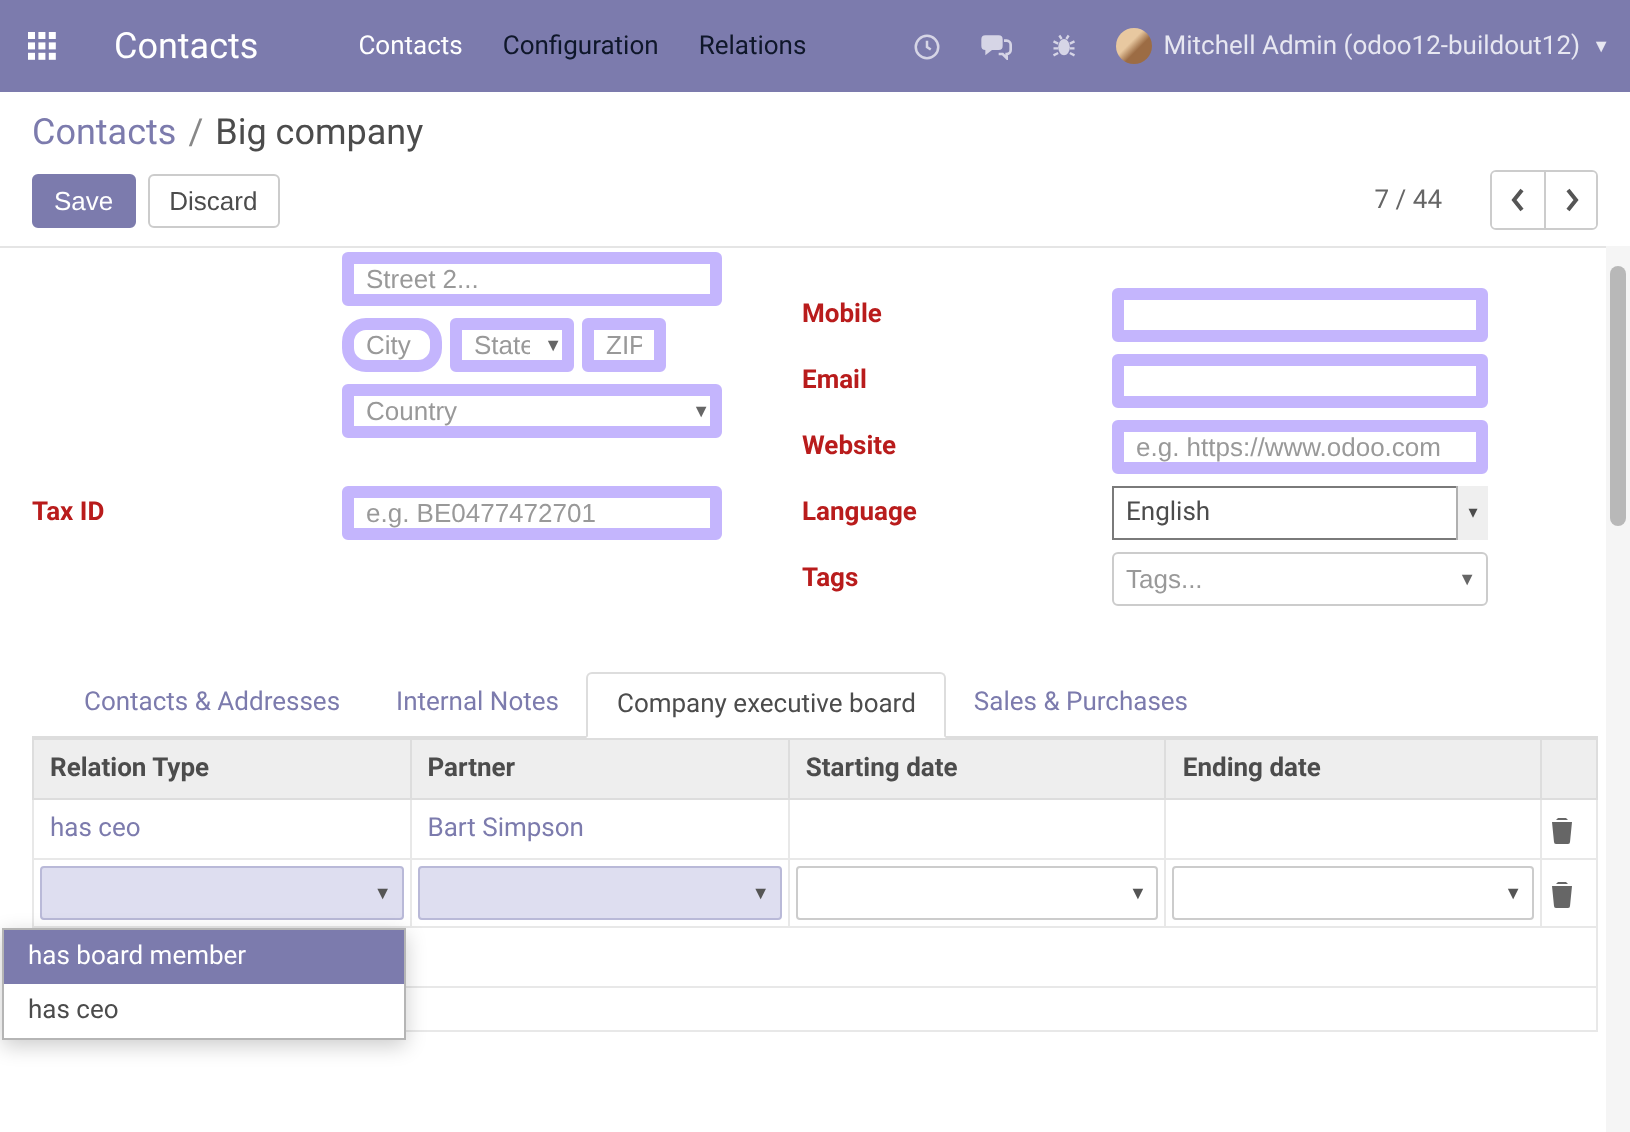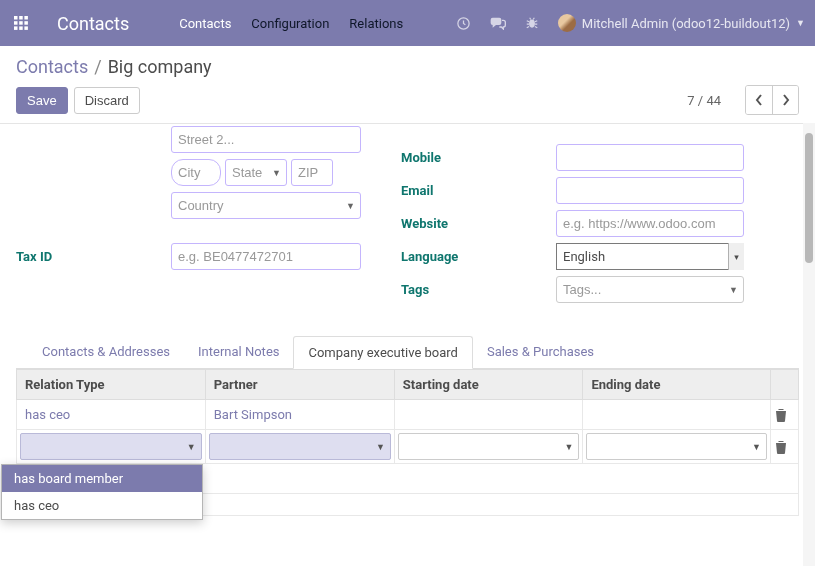--- a/index.html
+++ b/index.html
@@ -159,29 +159,29 @@
       flex: 1;
     }
     .field-row {
       display: flex;
       align-items: center;
       margin-bottom: 6px;
     }
     .field-label {
       width: 155px;
       font-size: 13px;
-      color: #0f766e;
+      color: #b91c1c;
       font-weight: 700;
       flex-shrink: 0;
     }
     .col-right .field-label {
       width: 155px;
     }
     .input {
-      border: 1px solid #c4b5fd;
+      border: 6px solid #c4b5fd;
       border-radius: 3px;
       padding: 4px 6px;
       font-size: 13px;
       color: #4c4c4c;
       background: #fff;
       height: 27px;
     }
     .input::placeholder { color: #999; }
     .input.full { width: 190px; }
     .addr-stack { margin-left: 155px; display: flex; flex-direction: column; gap: 6px; }

